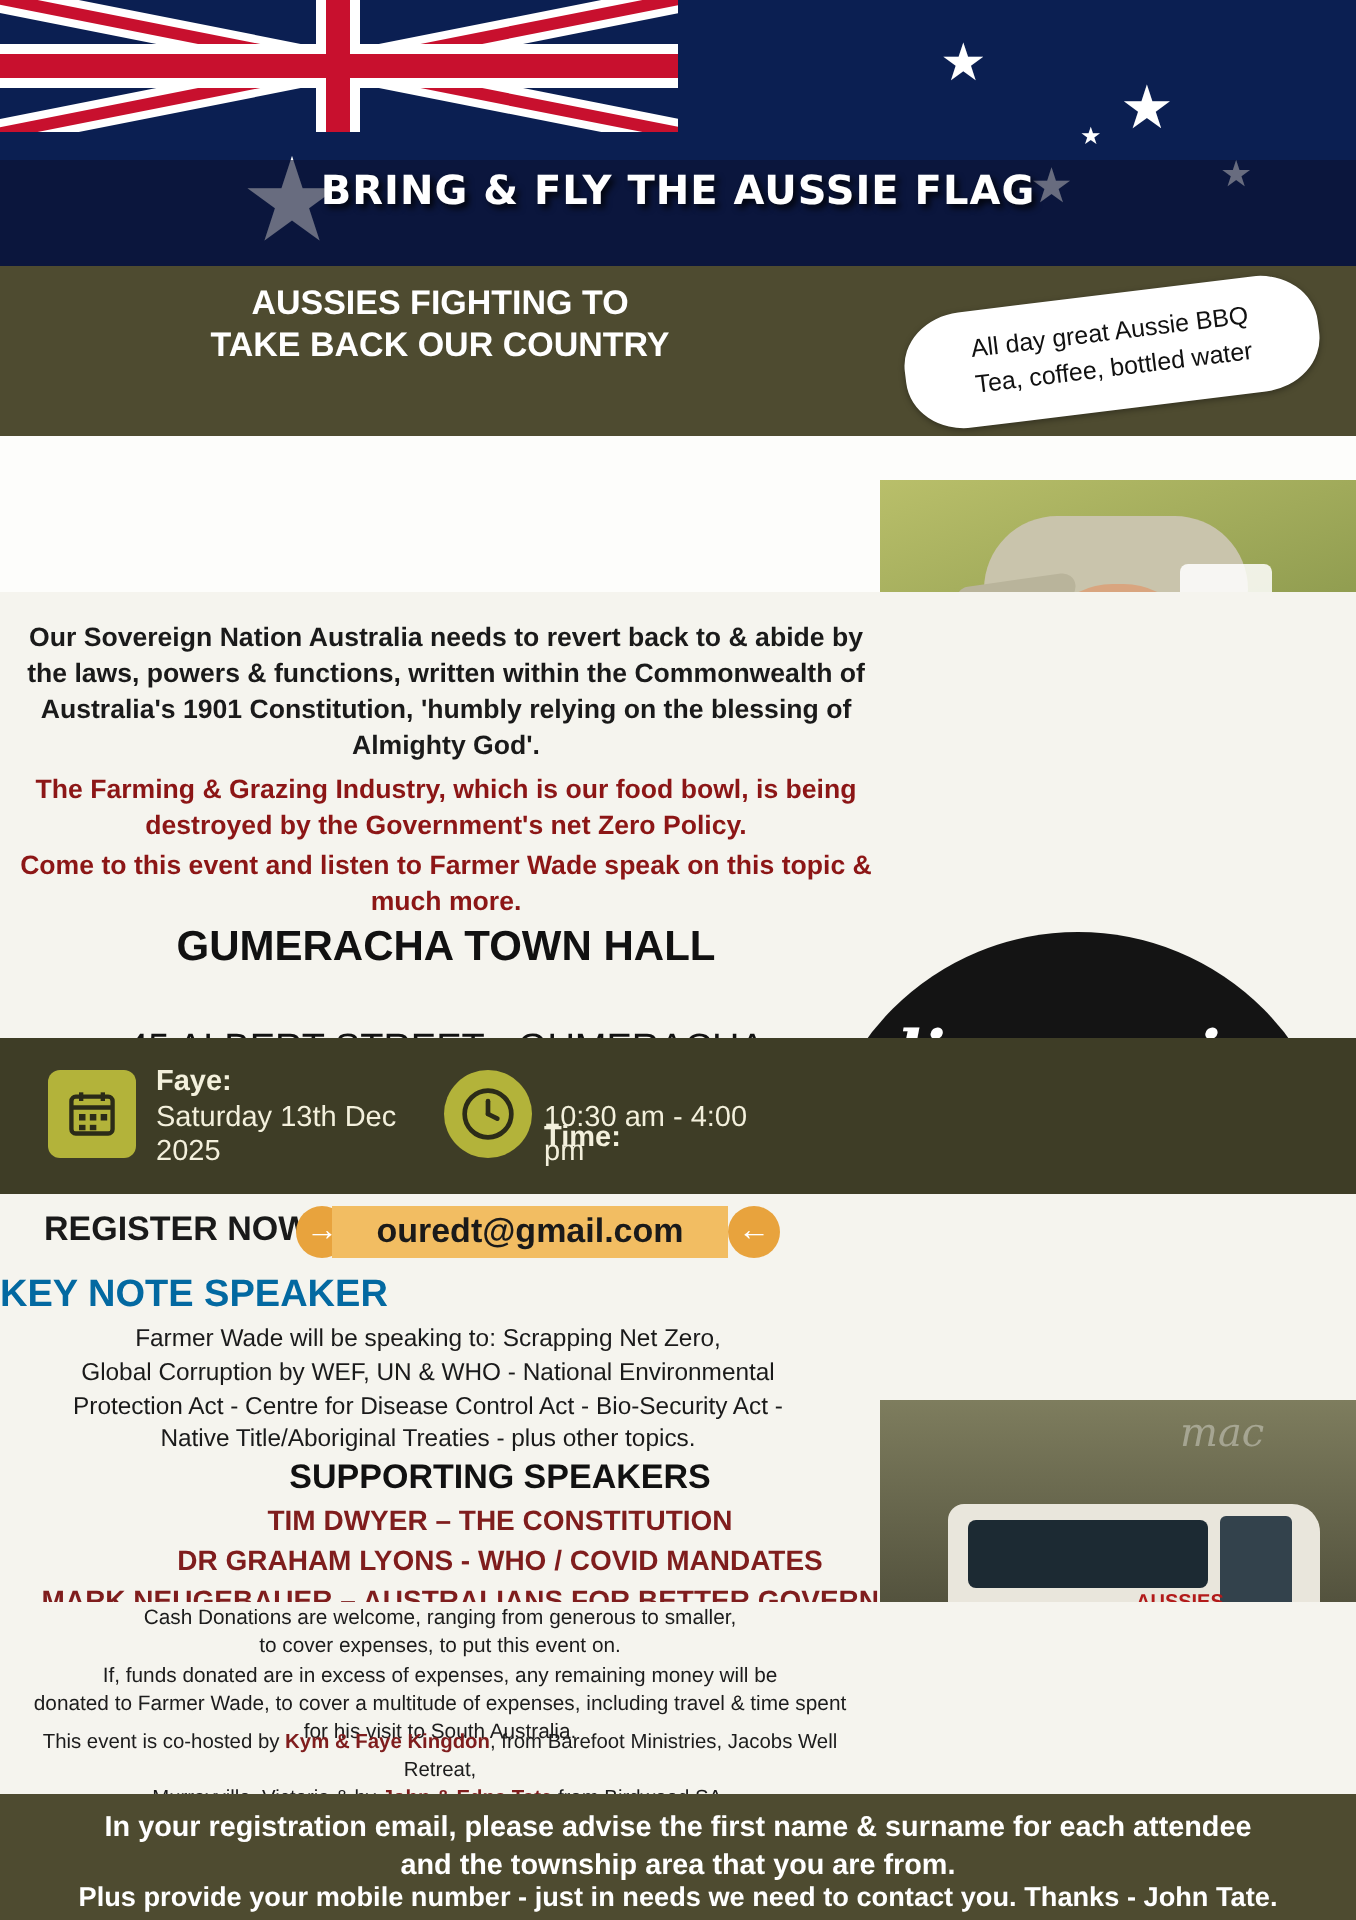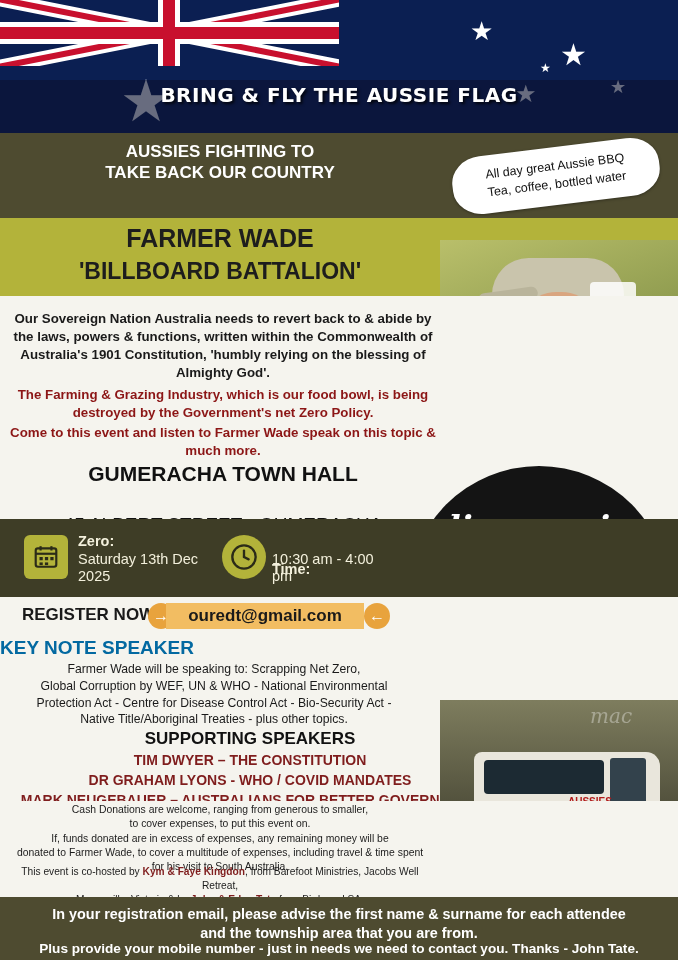--- a/index.html
+++ b/index.html
@@ -336,24 +336,20 @@
     <div class="hl">
       <span>AUSSIES FIGHTING TO</span><br>
       <span>TAKE BACK OUR COUNTRY</span>
     </div>
     <div class="bbq-bubble">
       <span>All day great Aussie BBQ</span><br>
       <span>Tea, coffee, bottled water</span>
     </div>
   </div>
 
-  <div class="gold-band">
-    <div class="t1">FARMER WADE</div>
-    <div class="t2">'BILLBOARD BATTALION'</div>
-  </div>
 
   <div class="photo-farmer">
     <div class="ph-cap"></div>
     <div class="ph-face"></div>
     <div class="ph-shirt"></div>
     <div class="ph-logo"></div>
   </div>
 
   <div class="body-area">
     <div class="para">
@@ -388,21 +384,21 @@
         <rect x="11" y="17" width="3" height="2.5" fill="#2b2b18"></rect>
       </svg>
     </div>
     <div class="icon-box icon-clock">
       <svg width="28" height="28" viewBox="0 0 24 24" aria-hidden="true">
         <circle cx="12" cy="12" r="10" fill="none" stroke="#2b2b18" stroke-width="2"></circle>
         <line x1="12" y1="12" x2="12" y2="6.5" stroke="#2b2b18" stroke-width="2" stroke-linecap="round"></line>
         <line x1="12" y1="12" x2="16" y2="14" stroke="#2b2b18" stroke-width="2" stroke-linecap="round"></line>
       </svg>
     </div>
-    <div class="dt-label dl-date">Zero:</div>
+    <div class="dt-label dl-date">Faye:</div>
     <div class="dt-val dv-date">Saturday 13th Dec 2025</div>
     <div class="dt-label dl-time">Time:</div>
     <div class="dt-val dv-time">10:30 am - 4:00 pm</div>
   </div>
 
   <div class="reg-band">
     <div class="reg-label">REGISTER NOW</div>
     <div class="arrow-circle arr-left">→</div>
     <div class="email-pill">ouredt@gmail.com</div>
     <div class="arrow-circle arr-right">←</div>

